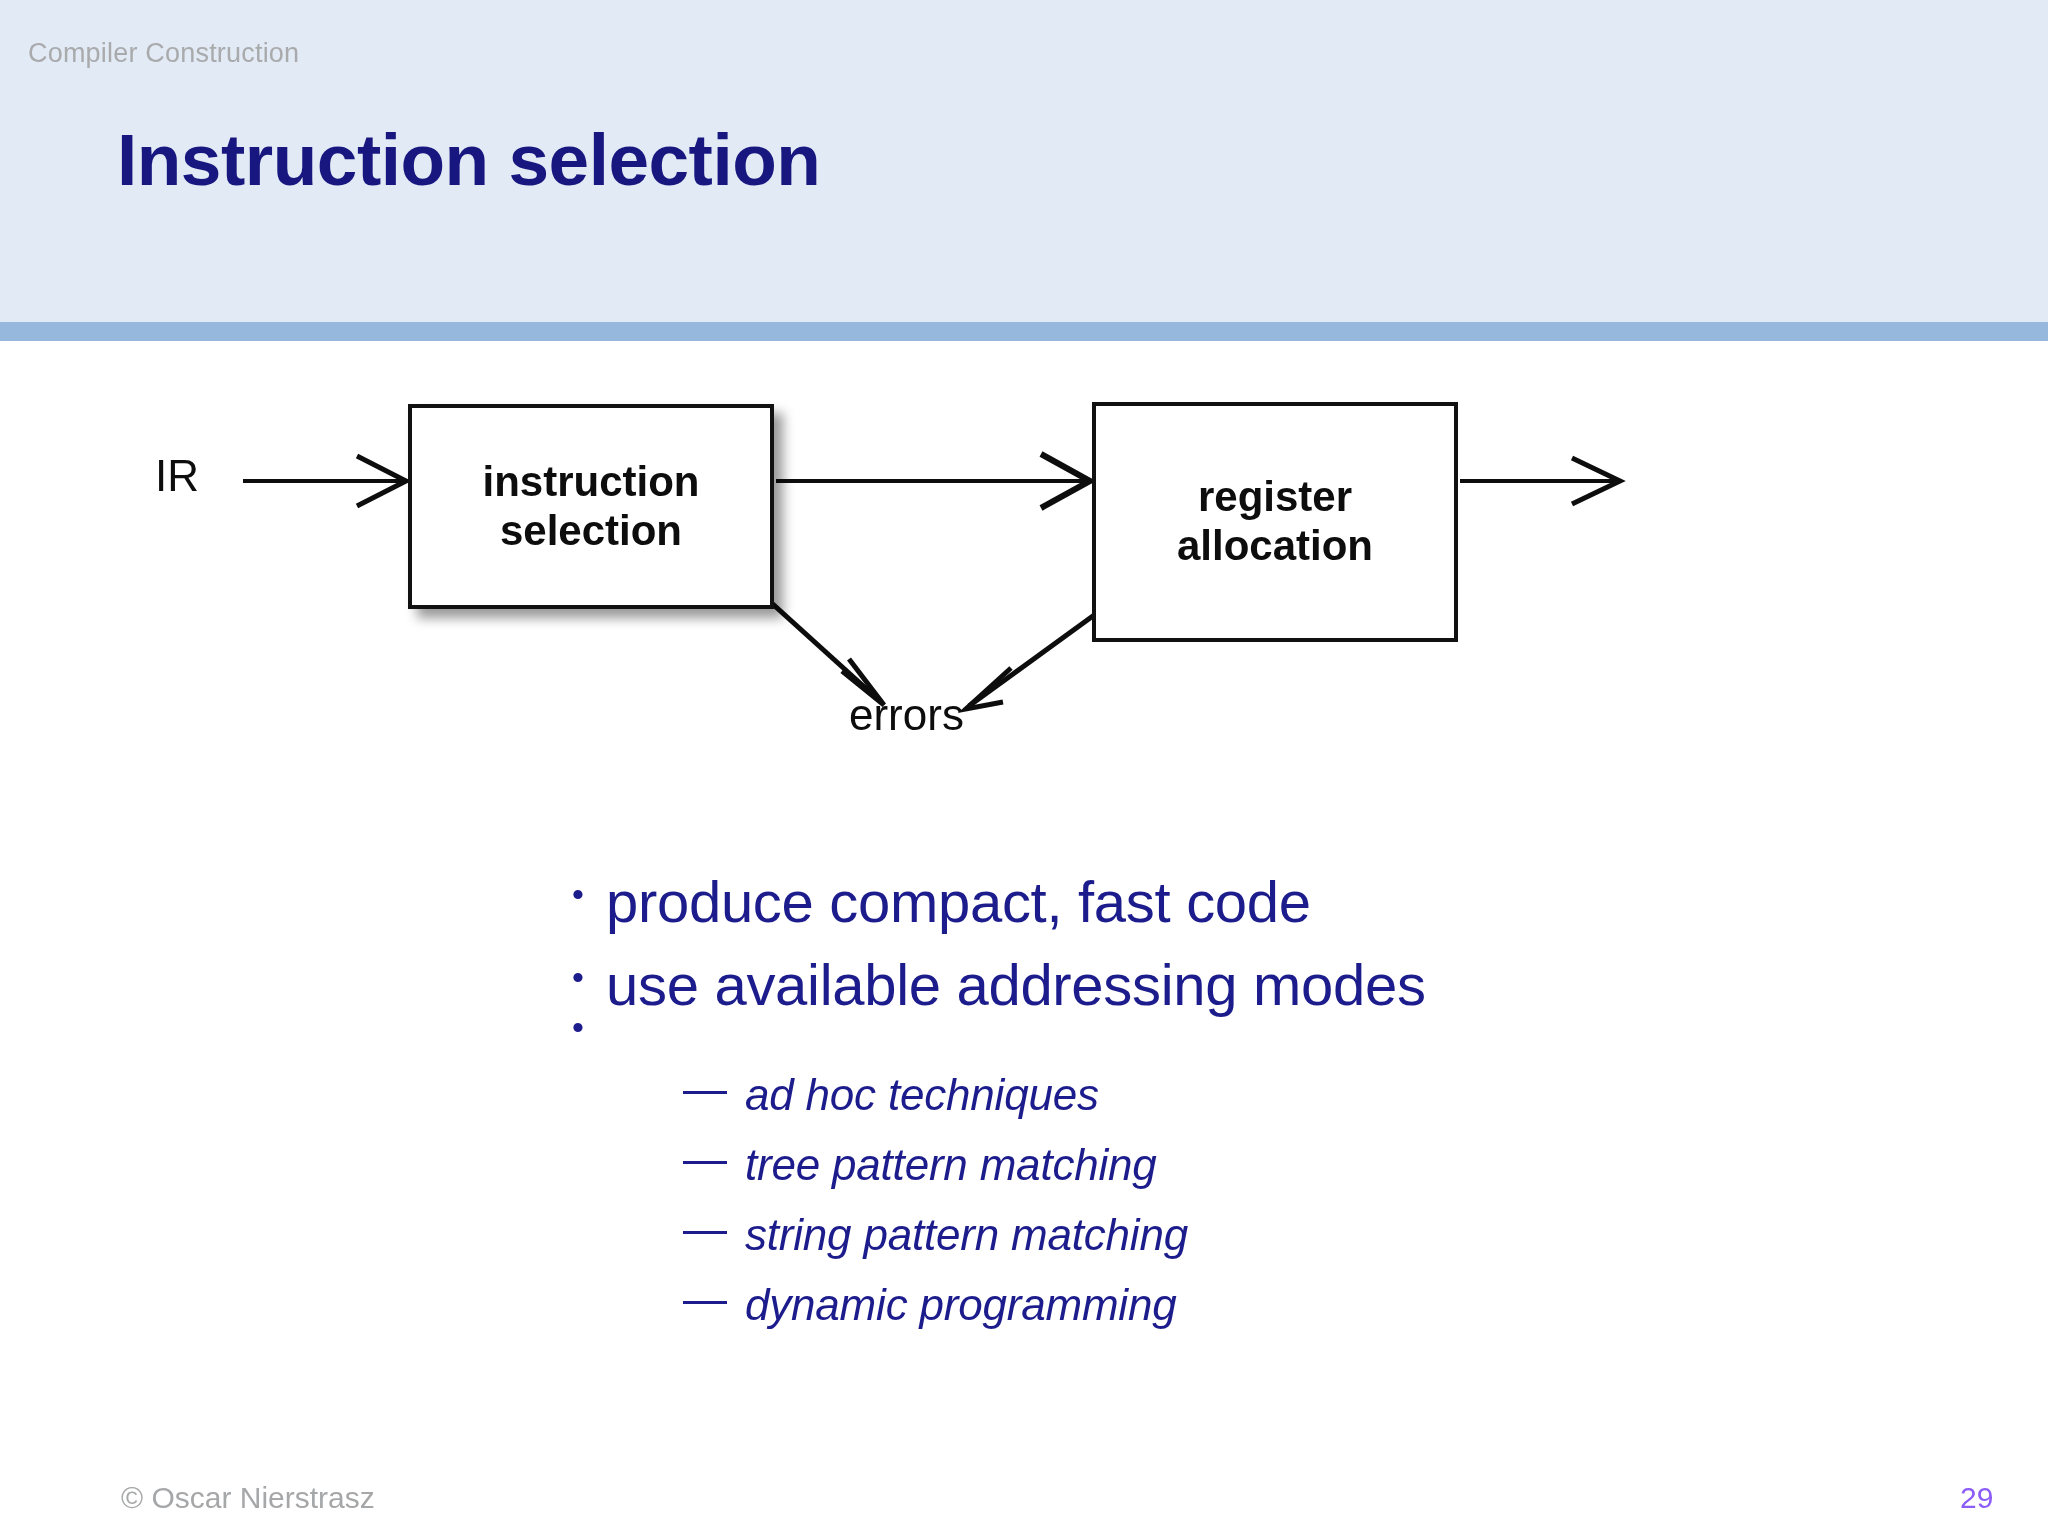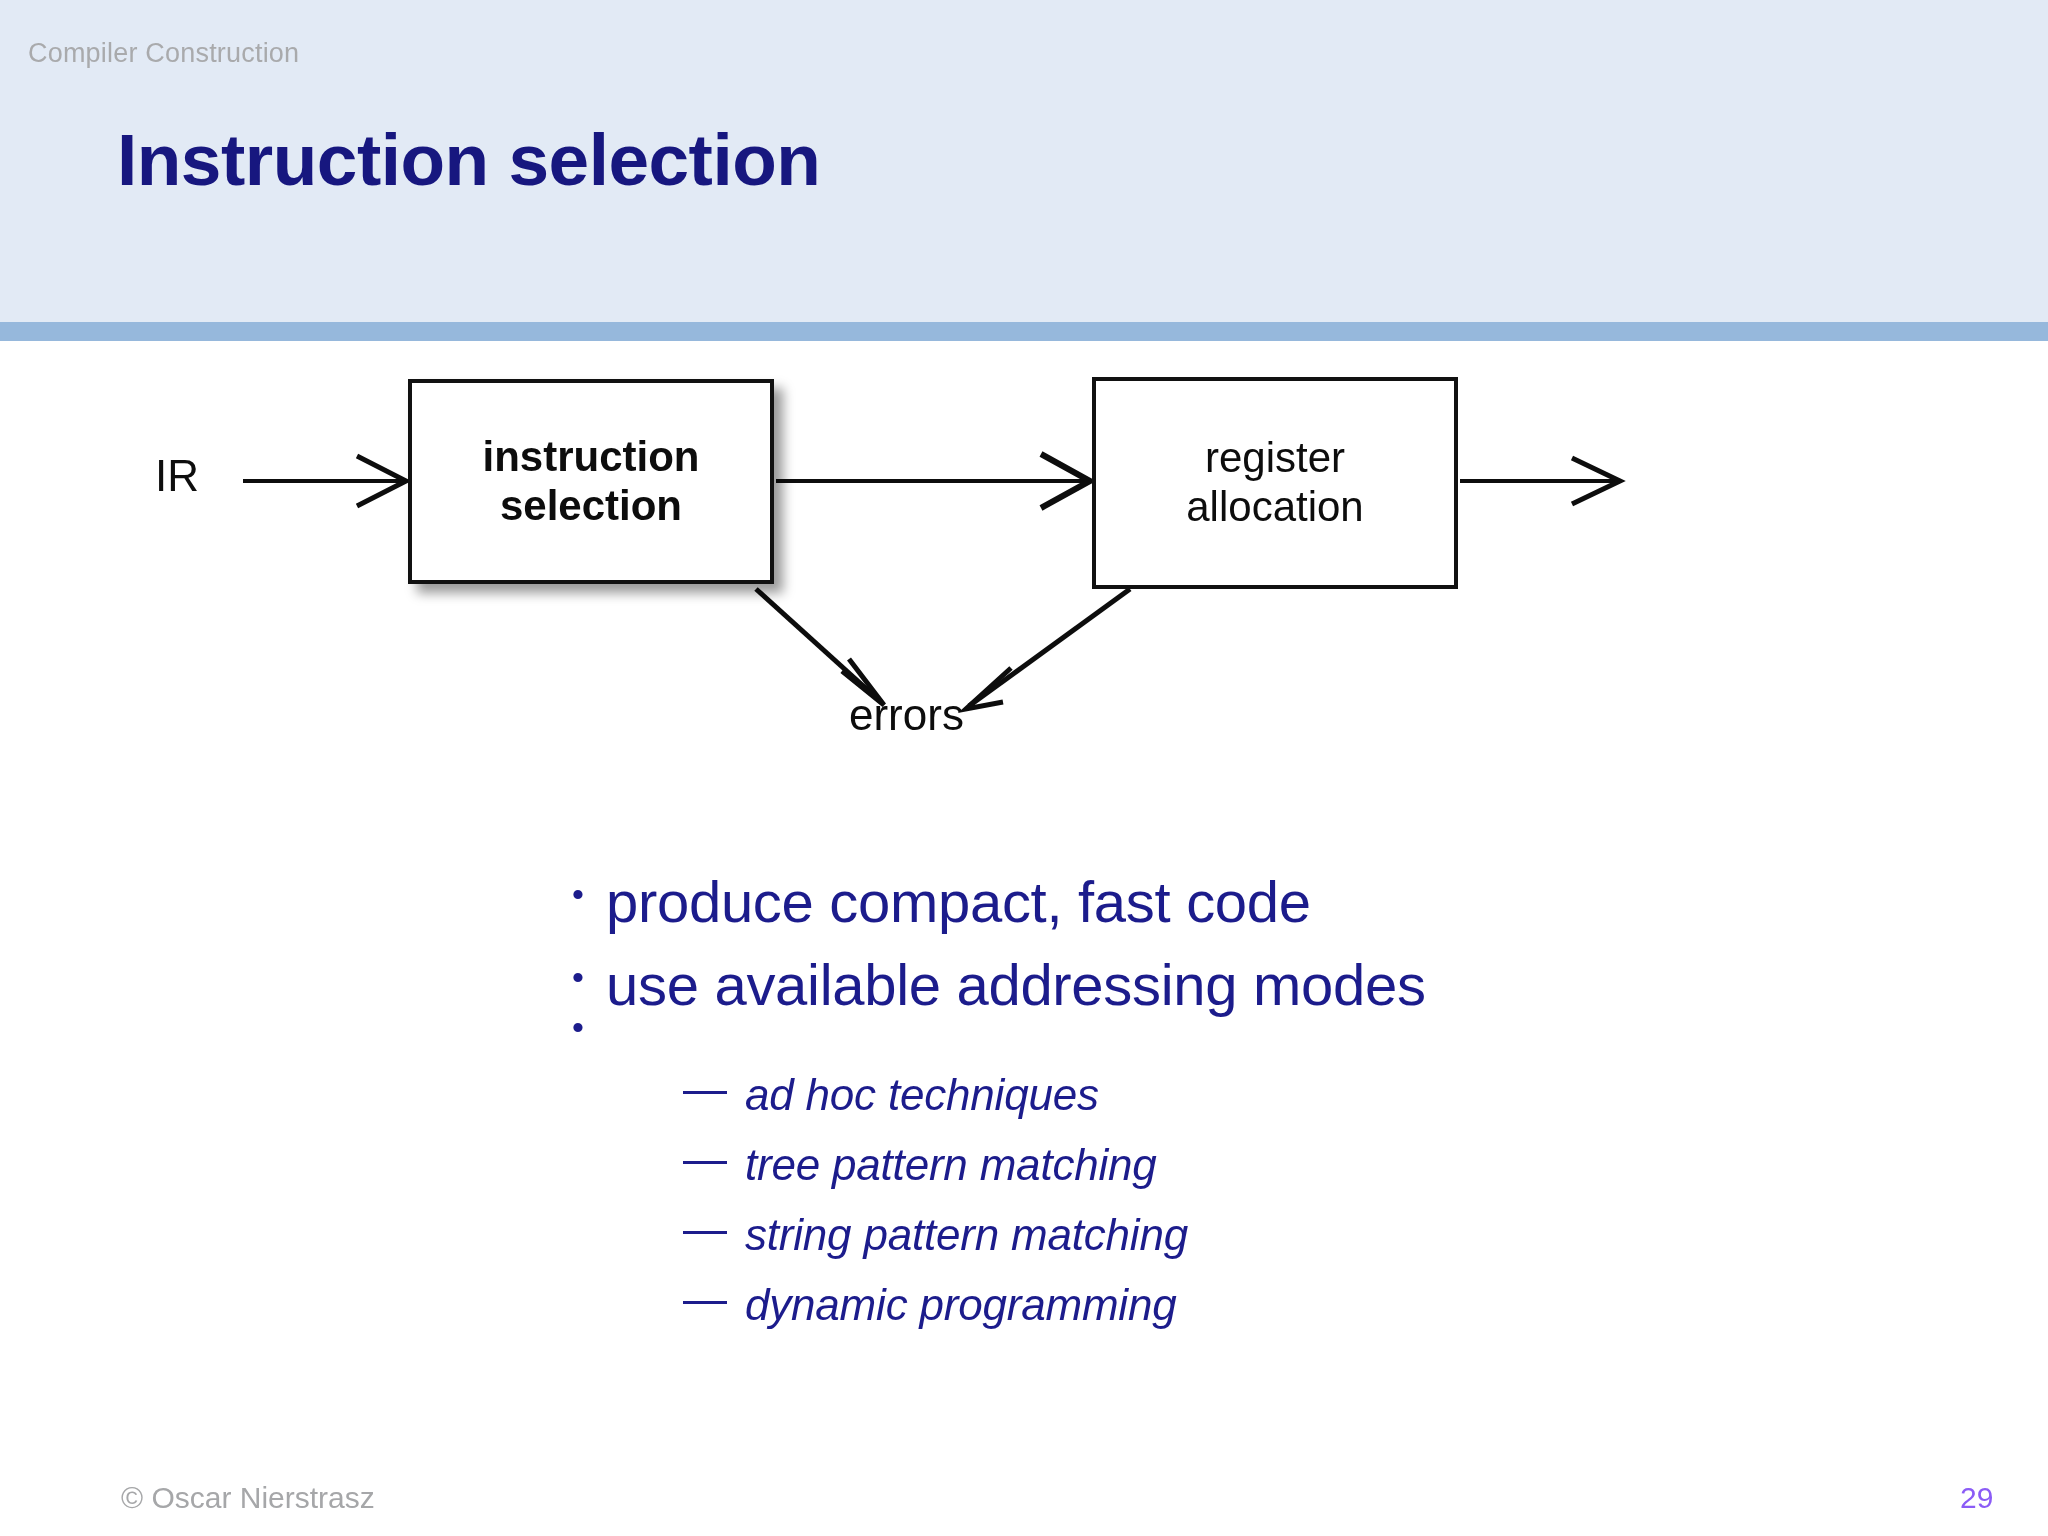--- a/index.html
+++ b/index.html
@@ -65,37 +65,38 @@
     position: absolute;
     box-sizing: border-box;
     background: #ffffff;
     border: 4px solid #111111;
     display: flex;
     align-items: center;
     justify-content: center;
     text-align: center;
     line-height: 1.16;
     color: #0d0d0d;
+    margin-top: 25px;
   }
   #box-instruction-selection {
     left: 408px;
     top: 38px;
     width: 366px;
     height: 205px;
     font-size: 42px;
     font-weight: bold;
     box-shadow: 9px 9px 11px rgba(0,0,0,0.40);
   }
   #box-register-allocation {
     left: 1092px;
     top: 36px;
     width: 366px;
-    height: 212px;
+    height: 240px;
     font-size: 42px;
-    font-weight: normal;
+    font-weight: bold;
   }
   .diagram-label {
     position: absolute;
     color: #0d0d0d;
     font-size: 44px;
     white-space: nowrap;
   }
   #label-ir      { left: 155px; top: 451px; }
   #label-machine { left: 1629px; top: 450px; }
   #label-errors  { left: 849px; top: 690px; }

